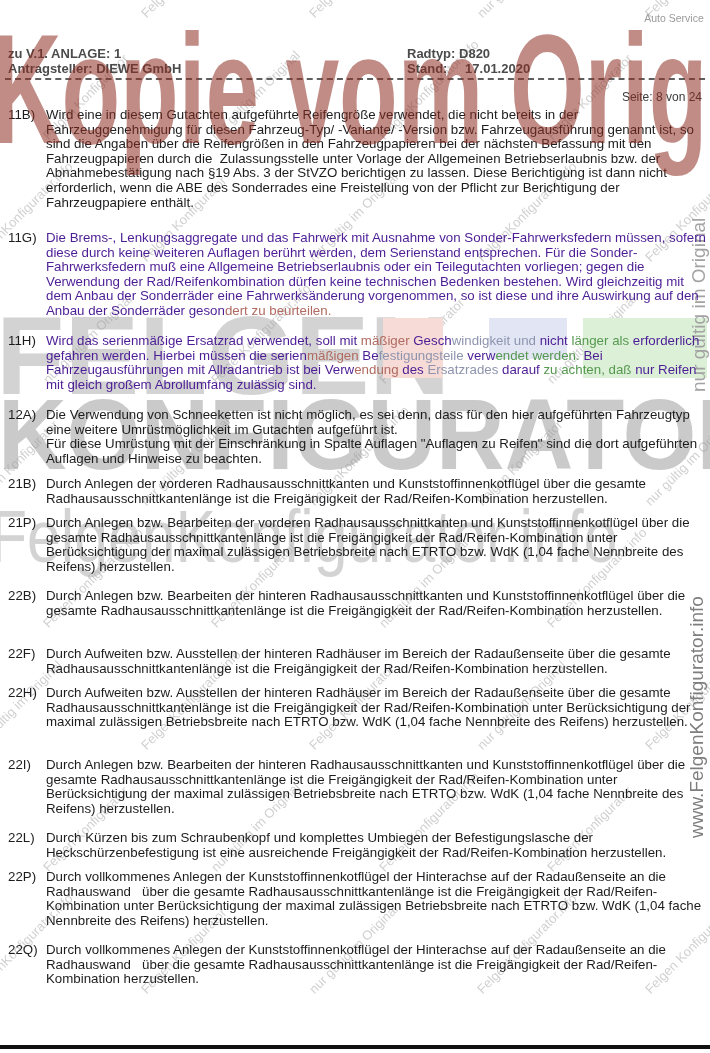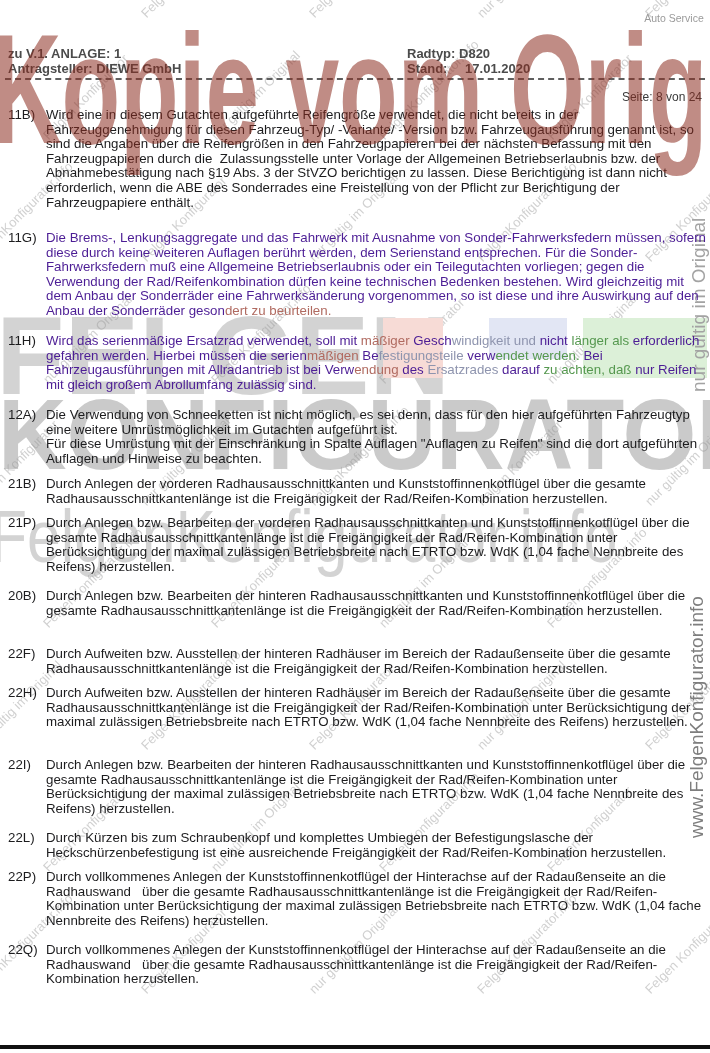--- a/index.html
+++ b/index.html
@@ -160,21 +160,21 @@
   </div>
   <div class="para" style="top:477px">
     <span class="plabel">21B)</span>
     <div class="ptext">Durch Anlegen der vorderen Radhausausschnittkanten und Kunststoffinnenkotflügel über die gesamte Radhausausschnittkantenlänge ist die Freigängigkeit der Rad/Reifen-Kombination herzustellen.</div>
   </div>
   <div class="para" style="top:516px">
     <span class="plabel">21P)</span>
     <div class="ptext">Durch Anlegen bzw. Bearbeiten der vorderen Radhausausschnittkanten und Kunststoffinnenkotflügel über die gesamte Radhausausschnittkantenlänge ist die Freigängigkeit der Rad/Reifen-Kombination unter Berücksichtigung der maximal zulässigen Betriebsbreite nach ETRTO bzw. WdK (1,04 fache Nennbreite des Reifens) herzustellen.</div>
   </div>
   <div class="para" style="top:589px">
-    <span class="plabel">20B)</span>
+    <span class="plabel">22B)</span>
     <div class="ptext">Durch Anlegen bzw. Bearbeiten der hinteren Radhausausschnittkanten und Kunststoffinnenkotflügel über die gesamte Radhausausschnittkantenlänge ist die Freigängigkeit der Rad/Reifen-Kombination herzustellen.</div>
   </div>
   <div class="para" style="top:647px">
     <span class="plabel">22F)</span>
     <div class="ptext">Durch Aufweiten bzw. Ausstellen der hinteren Radhäuser im Bereich der Radaußenseite über die gesamte Radhausausschnittkantenlänge ist die Freigängigkeit der Rad/Reifen-Kombination herzustellen.</div>
   </div>
   <div class="para" style="top:686px">
     <span class="plabel">22H)</span>
     <div class="ptext">Durch Aufweiten bzw. Ausstellen der hinteren Radhäuser im Bereich der Radaußenseite über die gesamte Radhausausschnittkantenlänge ist die Freigängigkeit der Rad/Reifen-Kombination unter Berücksichtigung der maximal zulässigen Betriebsbreite nach ETRTO bzw. WdK (1,04 fache Nennbreite des Reifens) herzustellen.</div>
   </div>

